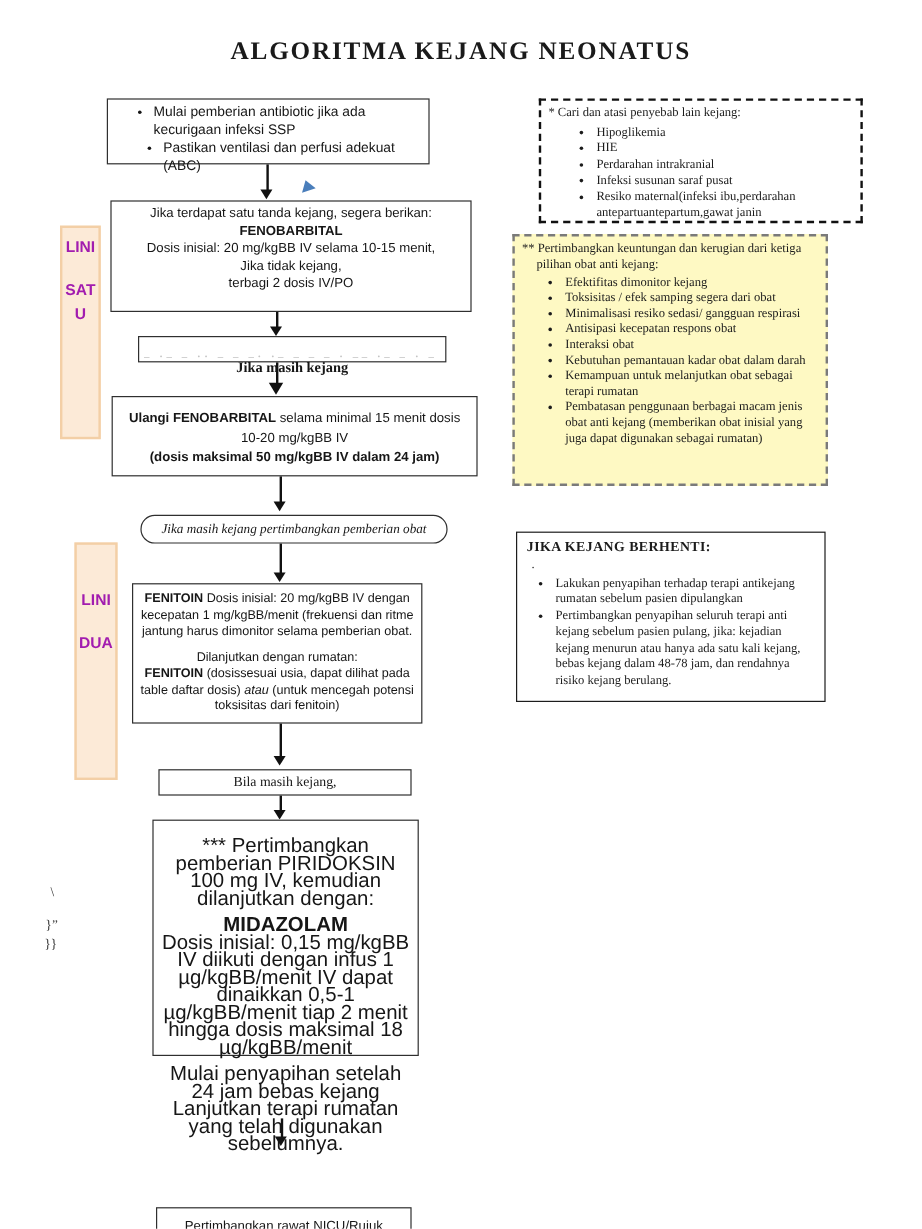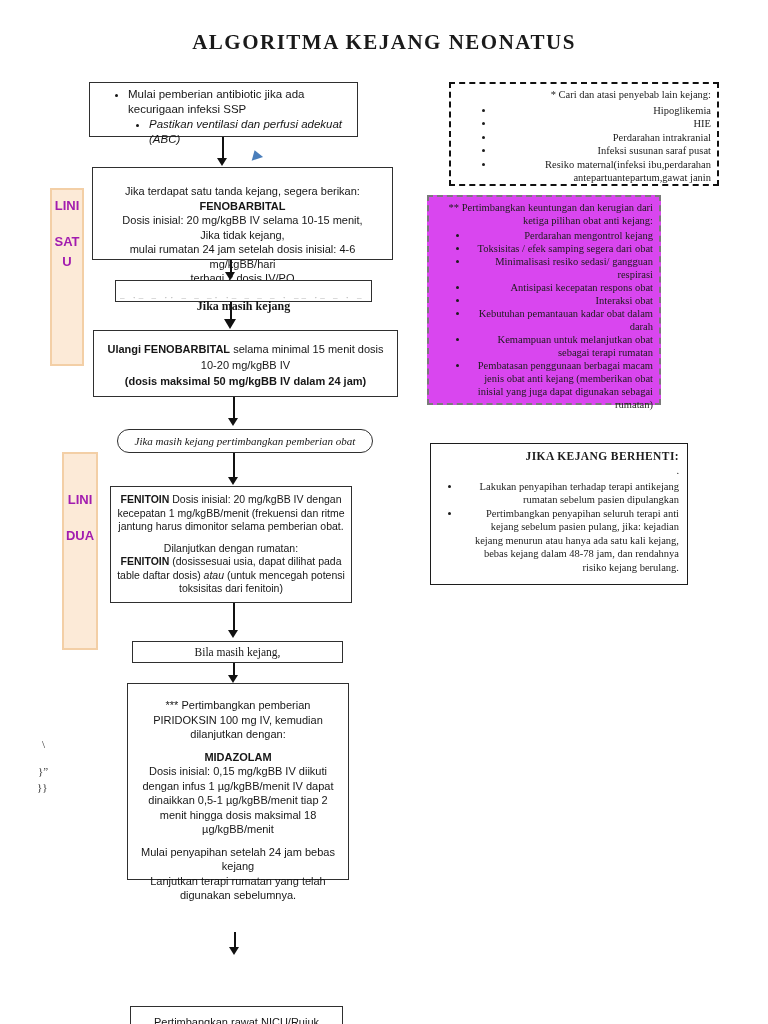--- a/index.html
+++ b/index.html
@@ -26,21 +26,21 @@
         border-left:5px solid transparent; border-right:5px solid transparent;
         border-top:8px solid #111; }
   .vlabel {
     position:absolute; background:#fcead7; border:2px solid #f3cfa6;
     text-align:center; font-weight:bold; font-size:13px; color:#a21caf;
   }
   .vlabel .word { width:100%; word-break:break-all; line-height:20px; letter-spacing:0; }
   .gap { height:16px; }
   .note {
     position:absolute; font-family:"Liberation Serif", serif; font-size:10.5px;
-    line-height:13.5px; color:#1c1c1c;text-align:right;
+    line-height:13.5px; color:#1c1c1c;
   }
   .note ul { list-style:disc; margin-left:38px; margin-top:2px; }
   .note li { padding-left:2px; }
   .ghost {
     position:absolute; left:4px; right:4px; bottom:0; height:8px; overflow:hidden;
     color:#c4c4c4; font-size:9px; letter-spacing:3px; white-space:nowrap; line-height:8px;
   }
   .tri { position:absolute; width:0; height:0;
          border-left:6px solid transparent; border-right:6px solid transparent;
          border-bottom:9px solid #4a7ebb; }
@@ -62,36 +62,35 @@
 
   <div class="vlabel" style="left:62px; top:452px; width:36px; height:198px; padding-top:36px;">
     <div class="word">LINI</div>
     <div class="gap"></div>
     <div class="word">DUA</div>
   </div>
 
   <div class="box" style="left:89px; top:82px; width:269px; height:55px; padding:4px 6px 2px 14px; font-size:11.5px; line-height:15px;">
     <ul style="list-style:disc; margin-left:24px;">
       <li>Mulai pemberian antibiotic jika ada kecurigaan infeksi SSP</li>
-      <li style="margin-left:21px;font-style:italic;">Pastikan ventilasi dan perfusi adekuat (ABC)</li>
+      <li style="margin-left:8px;">Pastikan ventilasi dan perfusi adekuat (ABC)</li>
     </ul>
   </div>
 
   <div class="vl" style="left:222px; top:137px; height:22px;"></div>
   <div class="ah" style="left:217px; top:158px;"></div>
 
   <div class="tri" style="left:250px; top:150px; transform:rotate(-18deg);"></div>
   <div class="tri" style="left:219px; top:179px; transform:rotate(-32deg) scale(0.7);"></div>
 
-  <div class="box center" style="left:92px; top:167px; width:301px; height:93px; padding:16px 4px;">
+  <div class="box center" style="left:92px; top:167px; width:301px; height:93px; padding:3px 4px;">
     <div>Jika terdapat satu tanda kejang, segera berikan:</div>
     <div class="b">FENOBARBITAL</div>
     <div>Dosis inisial: 20 mg/kgBB IV selama 10-15 menit,</div>
     <div>Jika tidak kejang,</div>
-    <div>mulai rumatan 24 jam setelah dosis inisial: 4-6 mg/kgBB/hari</div>
     <div>terbagi 2 dosis IV/PO</div>
   </div>
 
   <div class="vl" style="left:230px; top:260px; height:13px;"></div>
   <div class="ah" style="left:225px; top:272px;"></div>
 
   <div class="box center serif" style="left:115px; top:280px; width:257px; height:22px; font-weight:bold; font-size:12px; padding-top:18px;">
     <span>Jika masih kejang</span>
     <div class="ghost">– ·– – ·· – – –· ·– – – – · –– ·– – · – – ·– –</div>
   </div>
@@ -127,21 +126,21 @@
   <div class="vl" style="left:233px; top:603px; height:28px;"></div>
   <div class="ah" style="left:228px; top:630px;"></div>
 
   <div class="box center serif" style="left:132px; top:641px; width:211px; height:22px; font-size:11.5px; padding-top:3px;">
     <span>Bila masih kejang,</span>
   </div>
 
   <div class="vl" style="left:233px; top:663px; height:13px;"></div>
   <div class="ah" style="left:228px; top:675px;"></div>
 
-  <div class="box center" style="left:127px; top:683px; width:222px; height:197px; padding:14px 6px 6px 6px; font-size:11px; line-height:14.5px;">
+  <div class="box center" style="left:127px; top:683px; width:222px; height:197px; padding:14px 6px 6px 6px; font-size:17px; line-height:14.5px;">
     <div>*** Pertimbangkan pemberian PIRIDOKSIN 100 mg IV, kemudian dilanjutkan dengan:</div>
     <div class="b p-space">MIDAZOLAM</div>
     <div>Dosis inisial: 0,15 mg/kgBB IV diikuti dengan infus 1 µg/kgBB/menit IV dapat dinaikkan 0,5-1 µg/kgBB/menit tiap 2 menit hingga dosis maksimal 18 µg/kgBB/menit</div>
     <div class="p-space">Mulai penyapihan setelah 24 jam bebas kejang</div>
     <div>Lanjutkan terapi rumatan yang telah digunakan sebelumnya.</div>
   </div>
 
   <div class="vl" style="left:234px; top:932px; height:16px;"></div>
   <div class="ah" style="left:229px; top:947px;"></div>
 
@@ -153,24 +152,24 @@
     <div>* Cari dan atasi penyebab lain kejang:</div>
     <ul>
       <li>Hipoglikemia</li>
       <li>HIE</li>
       <li>Perdarahan intrakranial</li>
       <li>Infeksi susunan saraf pusat</li>
       <li>Resiko maternal(infeksi ibu,perdarahan antepartuantepartum,gawat janin</li>
     </ul>
   </div>
 
-  <div class="note" style="left:427px; top:195px; width:234px; height:210px; background:#d946ef; border:2px dashed #7a7a7a; padding:4px 6px; line-height:13px;">
+  <div class="note" style="left:427px; top:195px; width:263px; height:210px; background:#fef9c3; border:2px dashed #7a7a7a; padding:4px 6px; line-height:13px;">
     <div style="padding-left:12px; text-indent:-12px;">** Pertimbangkan keuntungan dan kerugian dari ketiga pilihan obat anti kejang:</div>
     <ul style="margin-left:34px;">
-      <li>Perdarahan mengontrol kejang</li>
+      <li>Efektifitas dimonitor kejang</li>
       <li>Toksisitas / efek samping segera dari obat</li>
       <li>Minimalisasi resiko sedasi/ gangguan respirasi</li>
       <li>Antisipasi kecepatan respons obat</li>
       <li>Interaksi obat</li>
       <li>Kebutuhan pemantauan kadar obat dalam darah</li>
       <li>Kemampuan untuk melanjutkan obat sebagai terapi rumatan</li>
       <li>Pembatasan penggunaan berbagai macam jenis obat anti kejang (memberikan obat inisial yang juga dapat digunakan sebagai rumatan)</li>
     </ul>
   </div>
 

